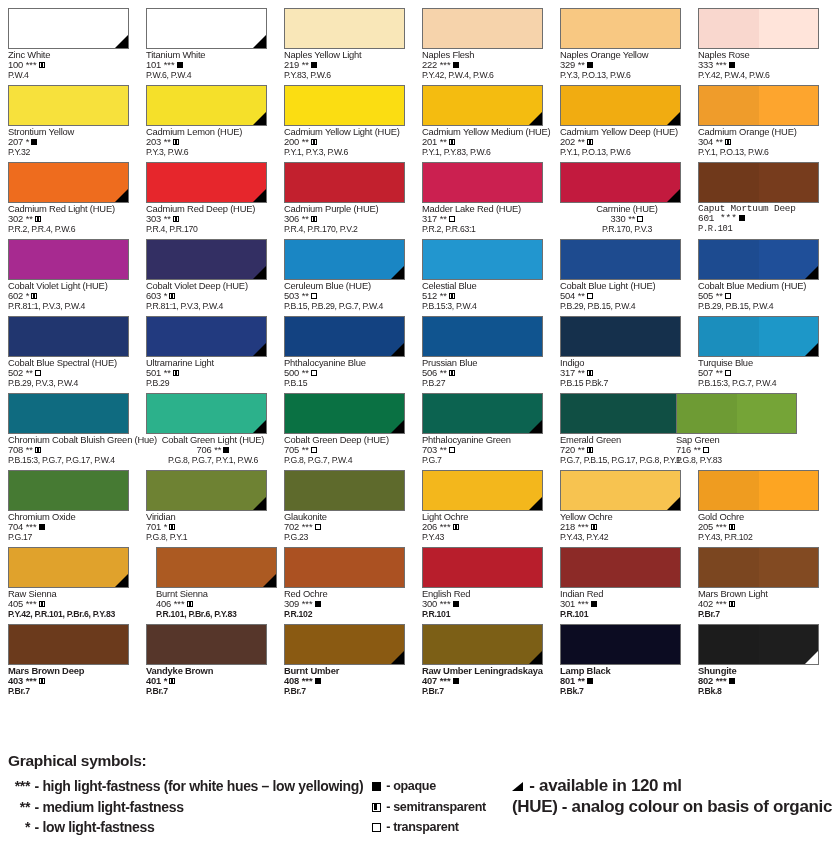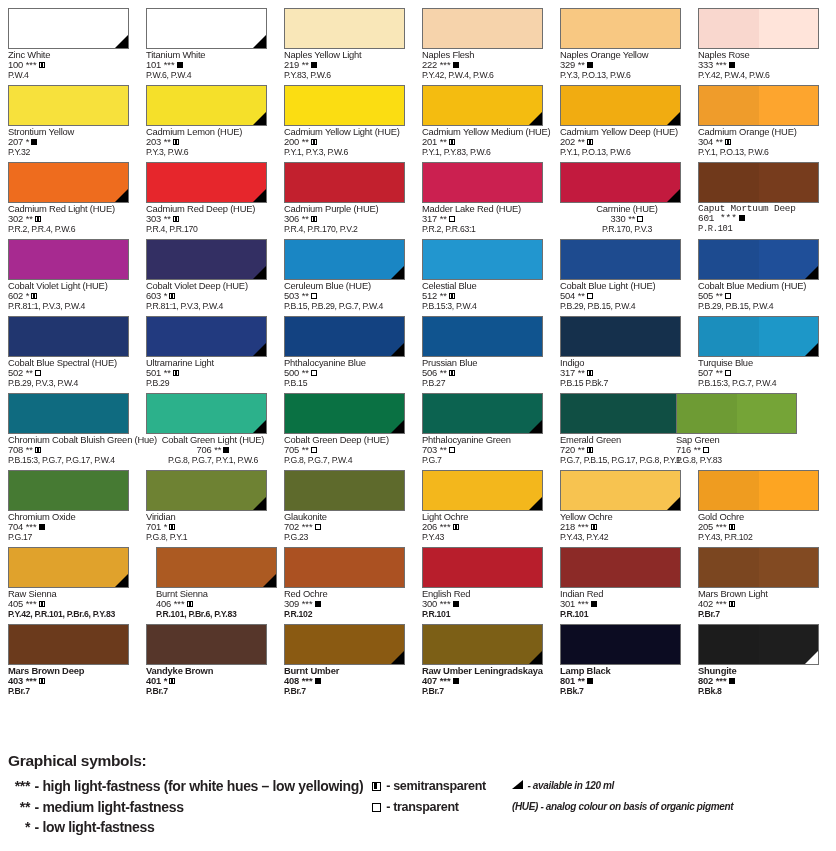--- a/index.html
+++ b/index.html
@@ -149,26 +149,25 @@
     font-weight:bold;
     letter-spacing:-0.35px;
     white-space:nowrap;
   }
   .lg-right {
     position:absolute;
     left:512px; top:24px;
     width:324px;
   }
   .lg-right .lrow {
-    font-size:10px;
+    font-size:17px;
     line-height:20.5px;
     font-weight:bold;
     letter-spacing:-0.35px;
     white-space:nowrap;
-    font-style:italic;
   }
   .bigsym {
     display:inline-block;
     width:9px; height:9px;
     border:1.4px solid #000;
     background:#fff;
     position:relative;
     vertical-align:-1px;
     margin-right:2px;
   }
@@ -878,20 +877,21 @@
   </div>
 
 <div id="legend">
   <h2>Graphical symbols:</h2>
   <div class="lg-left">
       <div class="lrow"><span class="star">***</span><span> - high light-fastness (for white hues – low yellowing)</span></div>
       <div class="lrow"><span class="star">**</span><span> - medium light-fastness</span></div>
       <div class="lrow"><span class="star">*</span><span> - low light-fastness</span></div>
     </div>
   <div class="lg-mid">
+      <div class="lrow"><span class="bigsym opaque"></span><span> - opaque</span></div>
       <div class="lrow"><span class="bigsym semi"></span><span> - semitransparent</span></div>
       <div class="lrow"><span class="bigsym"></span><span> - transparent</span></div>
     </div>
   <div class="lg-right">
       <div class="lrow"><span class="bigtri"></span><span> - available in 120 ml</span></div>
       <div class="lrow"><span>(HUE)</span><span> - analog colour on basis of organic pigment</span></div>
     </div>
 </div>
 
 </body></html>

